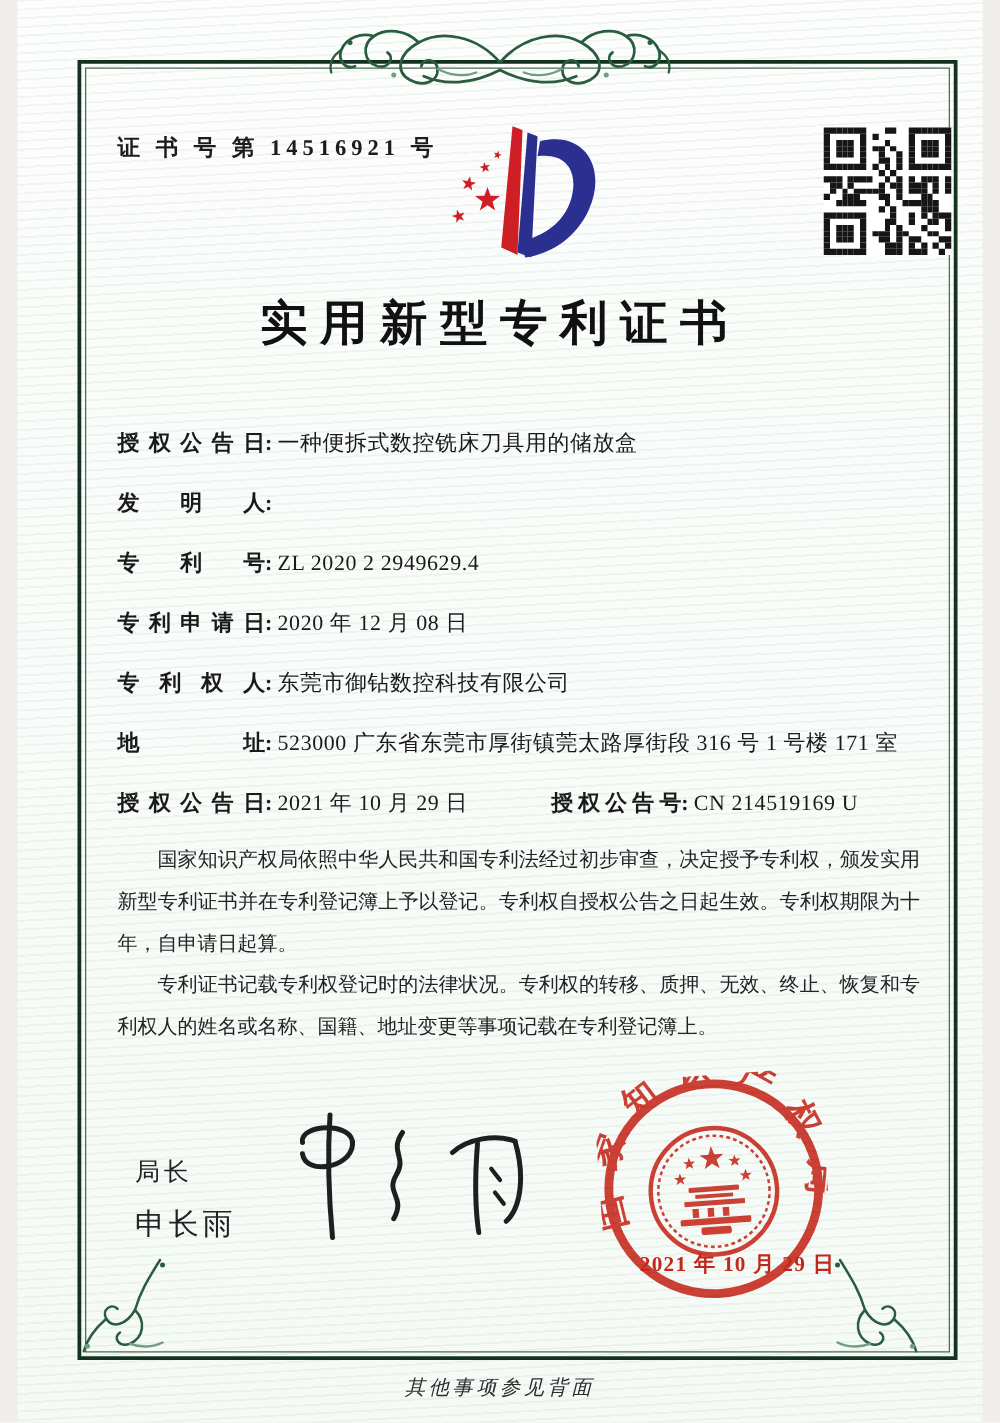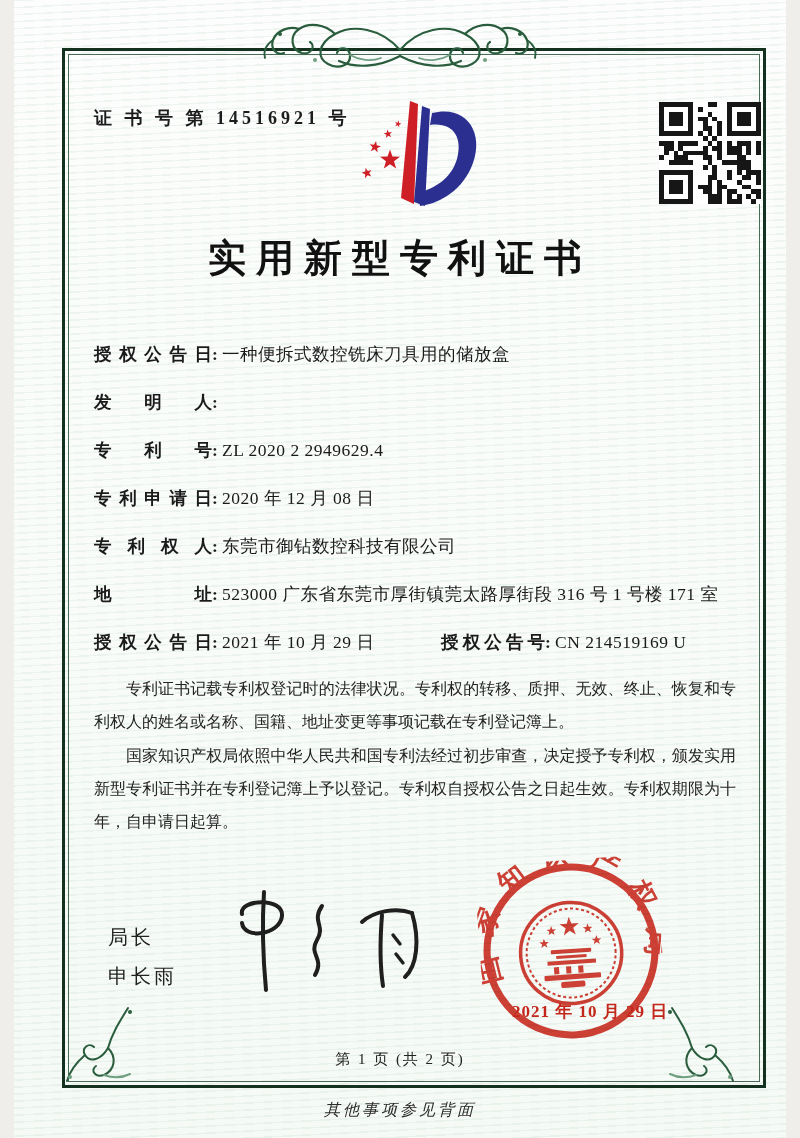--- a/index.html
+++ b/index.html
@@ -49,21 +49,21 @@
   .frow.grant { margin-bottom:0; }
   .grant-right { display:flex; flex:1; margin-left:44px; }
   .grant-right .lab { width:104px; flex:0 0 104px; }
   .body-text {
     position:absolute; left:80px; top:672px; width:642px;
     font-size:16px; line-height:2.08; color:#232323; text-align:justify;
   }
   .body-text p { text-indent:2em; }
   .sign-block { position:absolute; left:94px; top:924px; font-family:"Liberation Sans","DejaVu Sans",sans-serif; }
   .sign-title { font-size:20px; color:#222; letter-spacing:3px; margin-bottom:12px; }
-  .sign-name  { font-size:20px; color:#222; letter-spacing:3px;text-align:right; }
+  .sign-name  { font-size:24px; color:#222; letter-spacing:3px;text-align:right; }
   .signature { position:absolute; left:198px; top:878px; width:240px; height:120px; }
   .seal {
     position:absolute; left:466px; top:860px; width:182px; height:182px;
     transform:rotate(-4deg); mix-blend-mode:multiply; opacity:0.93;
   }
   .seal-date {
     position:absolute; left:476px; top:1000px; width:200px; text-align:center;
     color:#c3271b; font-size:17px; font-weight:700; letter-spacing:1px; z-index:3;
   }
   .page-no {
@@ -407,22 +407,22 @@
       <span class="val" style="flex:0 0 175px">2021 年 10 月 29 日</span>
       <span class="grant-right">
         <span class="lab">授权公告号</span>
           <span class="sep">:</span>
         <span class="val">CN 214519169 U</span>
       </span>
     </div>
   </div>
 
   <div class="body-text">
+    <p>国家知识产权局依照中华人民共和国专利法经过初步审查，决定授予专利权，颁发实用新型专利证书并在专利登记簿上予以登记。专利权自授权公告之日起生效。专利权期限为十年，自申请日起算。</p>
     <p>专利证书记载专利权登记时的法律状况。专利权的转移、质押、无效、终止、恢复和专利权人的姓名或名称、国籍、地址变更等事项记载在专利登记簿上。</p>
-    <p>国家知识产权局依照中华人民共和国专利法经过初步审查，决定授予专利权，颁发实用新型专利证书并在专利登记簿上予以登记。专利权自授权公告之日起生效。专利权期限为十年，自申请日起算。</p>
   </div>
 
   <div class="sign-block">
     <div class="sign-title">局长</div>
     <div class="sign-name">申长雨</div>
   </div>
 
   <svg class="signature" viewBox="0 0 240 120">
     <g fill="none" stroke="#1f1f1f" stroke-width="4" stroke-linecap="round">
       <path d="M52,14 C50,45 51,80 54,112"></path>
@@ -457,16 +457,15 @@
         <rect x="72" y="105" width="5" height="7"></rect>
         <rect x="84" y="105" width="5" height="7"></rect>
         <rect x="96" y="105" width="5" height="7"></rect>
         <rect x="62" y="113" width="56" height="5" rx="1"></rect>
         <rect x="78" y="120" width="24" height="6" rx="2"></rect>
       </g>
     </g>
   </svg>
   <div class="seal-date">2021 年 10 月 29 日</div>
 
-  <div class="page-no">第 1 页 (共 2 页)</div>
   <div class="back-note">其他事项参见背面</div>
 
 </div>
 
 </body></html>

